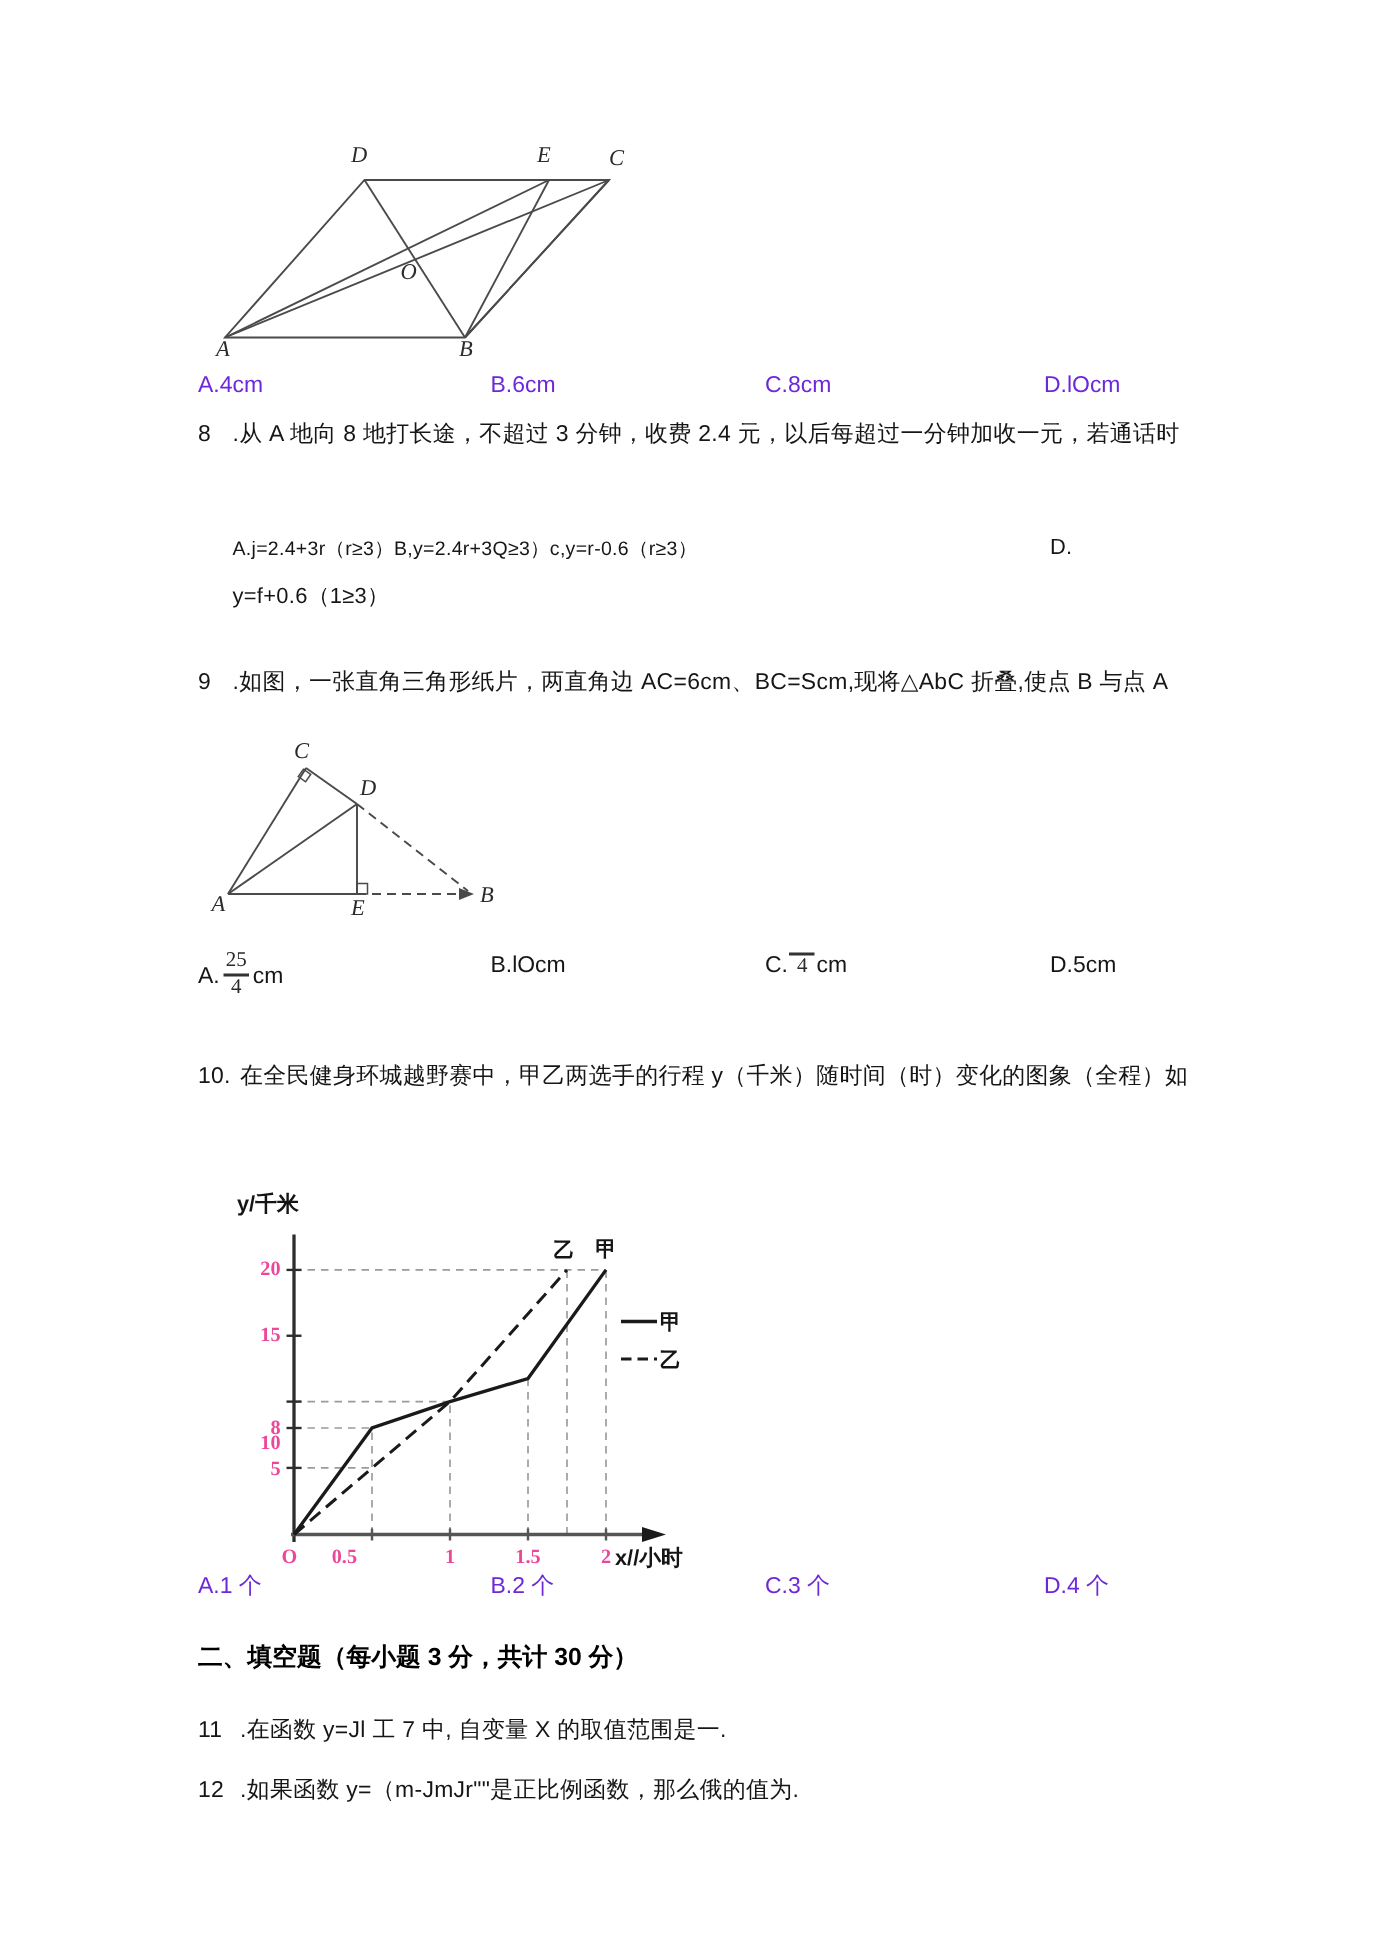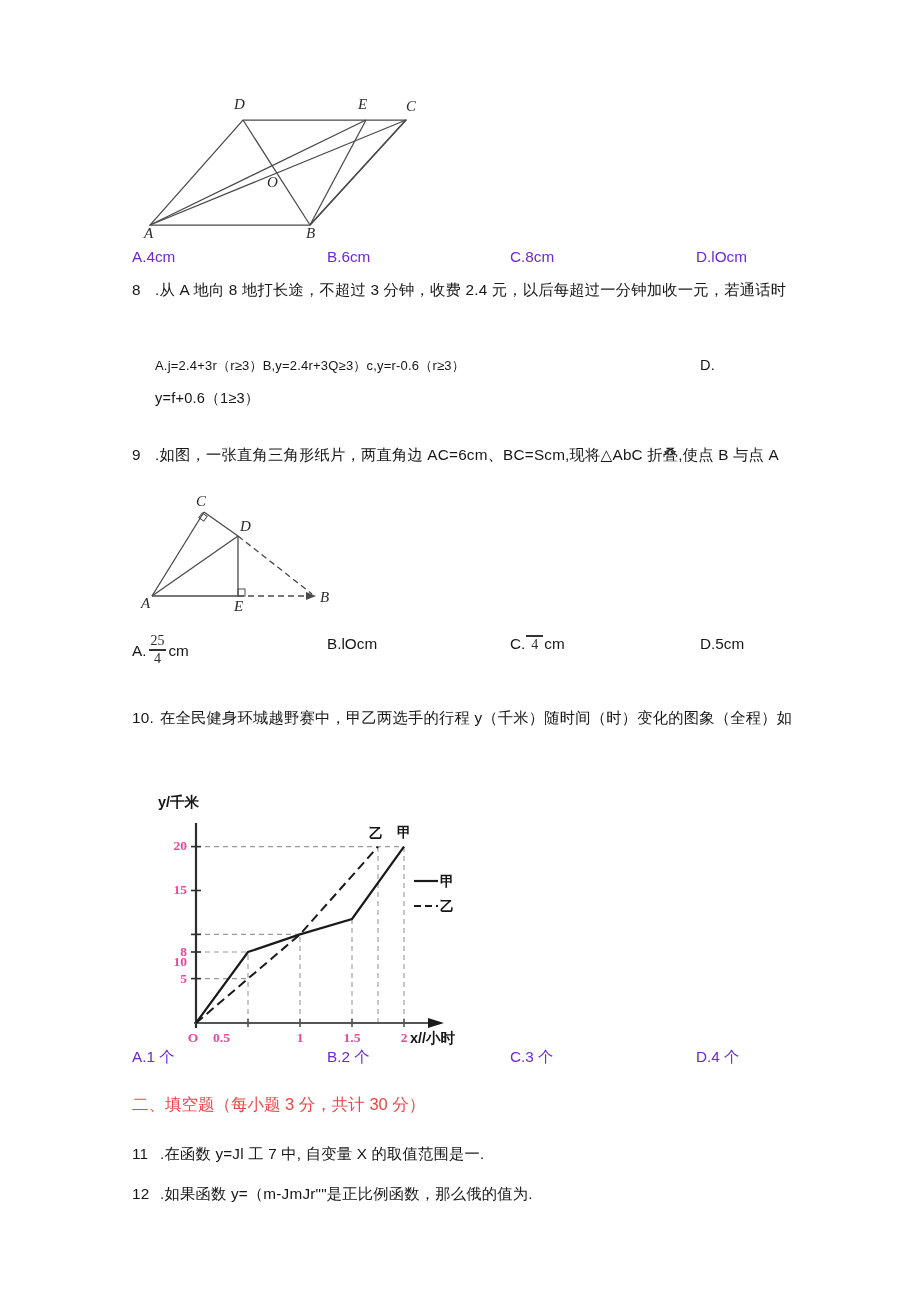--- a/index.html
+++ b/index.html
@@ -45,22 +45,22 @@
     top: 0;
   }
   .opt.a { left: 0px; }
   .opt.b { left: 195px; }
   .opt.c { left: 378px; }
   .opt.d { left: 564px; }
 
   .section-title {
     position: absolute;
     font-size: 16.5px;
-    font-weight: normal;
-    color: #ef4444;
+    font-weight: bold;
+    color: #000000;
     white-space: nowrap;
   }
 
   
   .frac-opt {
     position: absolute;
     font-size: 15.3px;
     color: #161616;
     white-space: nowrap;
     display: flex;
@@ -307,21 +307,21 @@
       </g>
     </svg>
 
     <span class="tick-label" style="left:7px; top:45px; width:30px;">20</span>
     <span class="tick-label" style="left:7px; top:89px; width:30px;">15</span>
     <span class="tick-label" style="left:7px; top:133px; width:30px;margin-top:28px;">10</span>
     <span class="tick-label" style="left:7px; top:151px; width:30px;">8</span>
     <span class="tick-label" style="left:7px; top:178px; width:30px;">5</span>
 
     <span class="tick-label" style="left:34px; top:237px; width:18px; text-align:center;">O</span>
-    <span class="tick-label" style="left:63px; top:237px; width:36px; text-align:left;">0.5</span>
+    <span class="tick-label" style="left:52px; top:237px; width:36px; text-align:right;">0.5</span>
     <span class="tick-label" style="left:139px; top:237px; width:22px; text-align:center;">1</span>
     <span class="tick-label" style="left:184px; top:237px; width:36px; text-align:center;">1.5</span>
     <span class="tick-label" style="left:243px; top:237px; width:22px; text-align:center;">2</span>
 
     <span class="chart-axis-title" style="left:260px; top:236px;">x//小时</span>
 
     <span class="series-label" style="left:219px; top:32px;">乙</span>
     <span class="series-label" style="left:247px; top:31px;">甲</span>
 
     <span class="legend-text" style="left:290px; top:80px;">甲</span>

